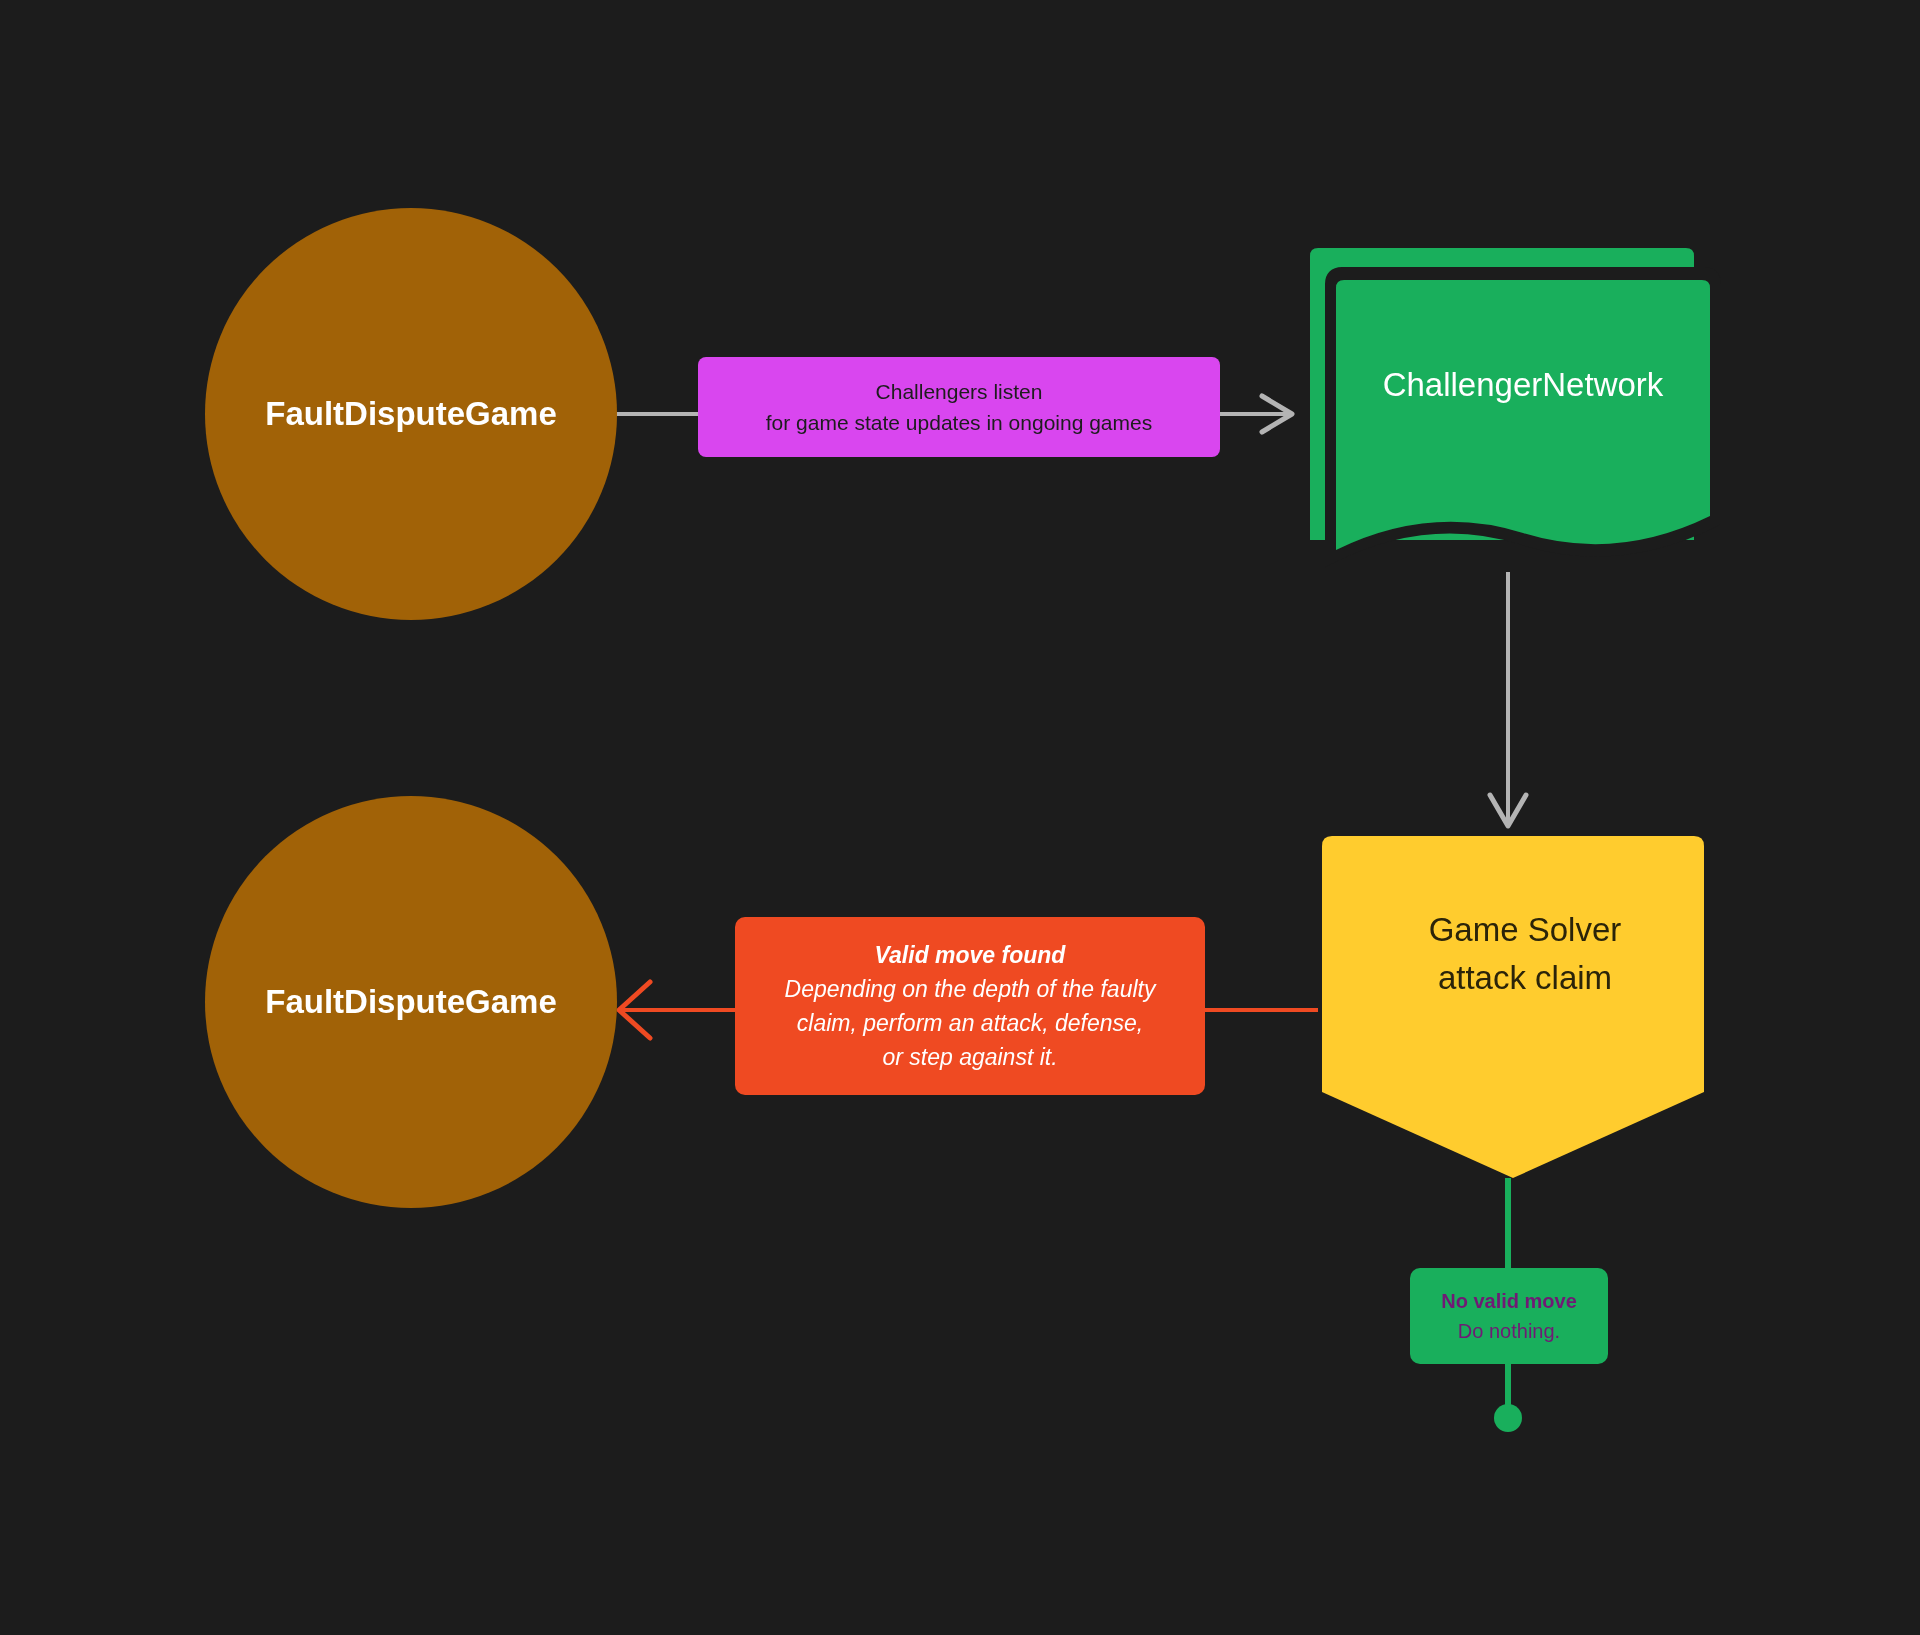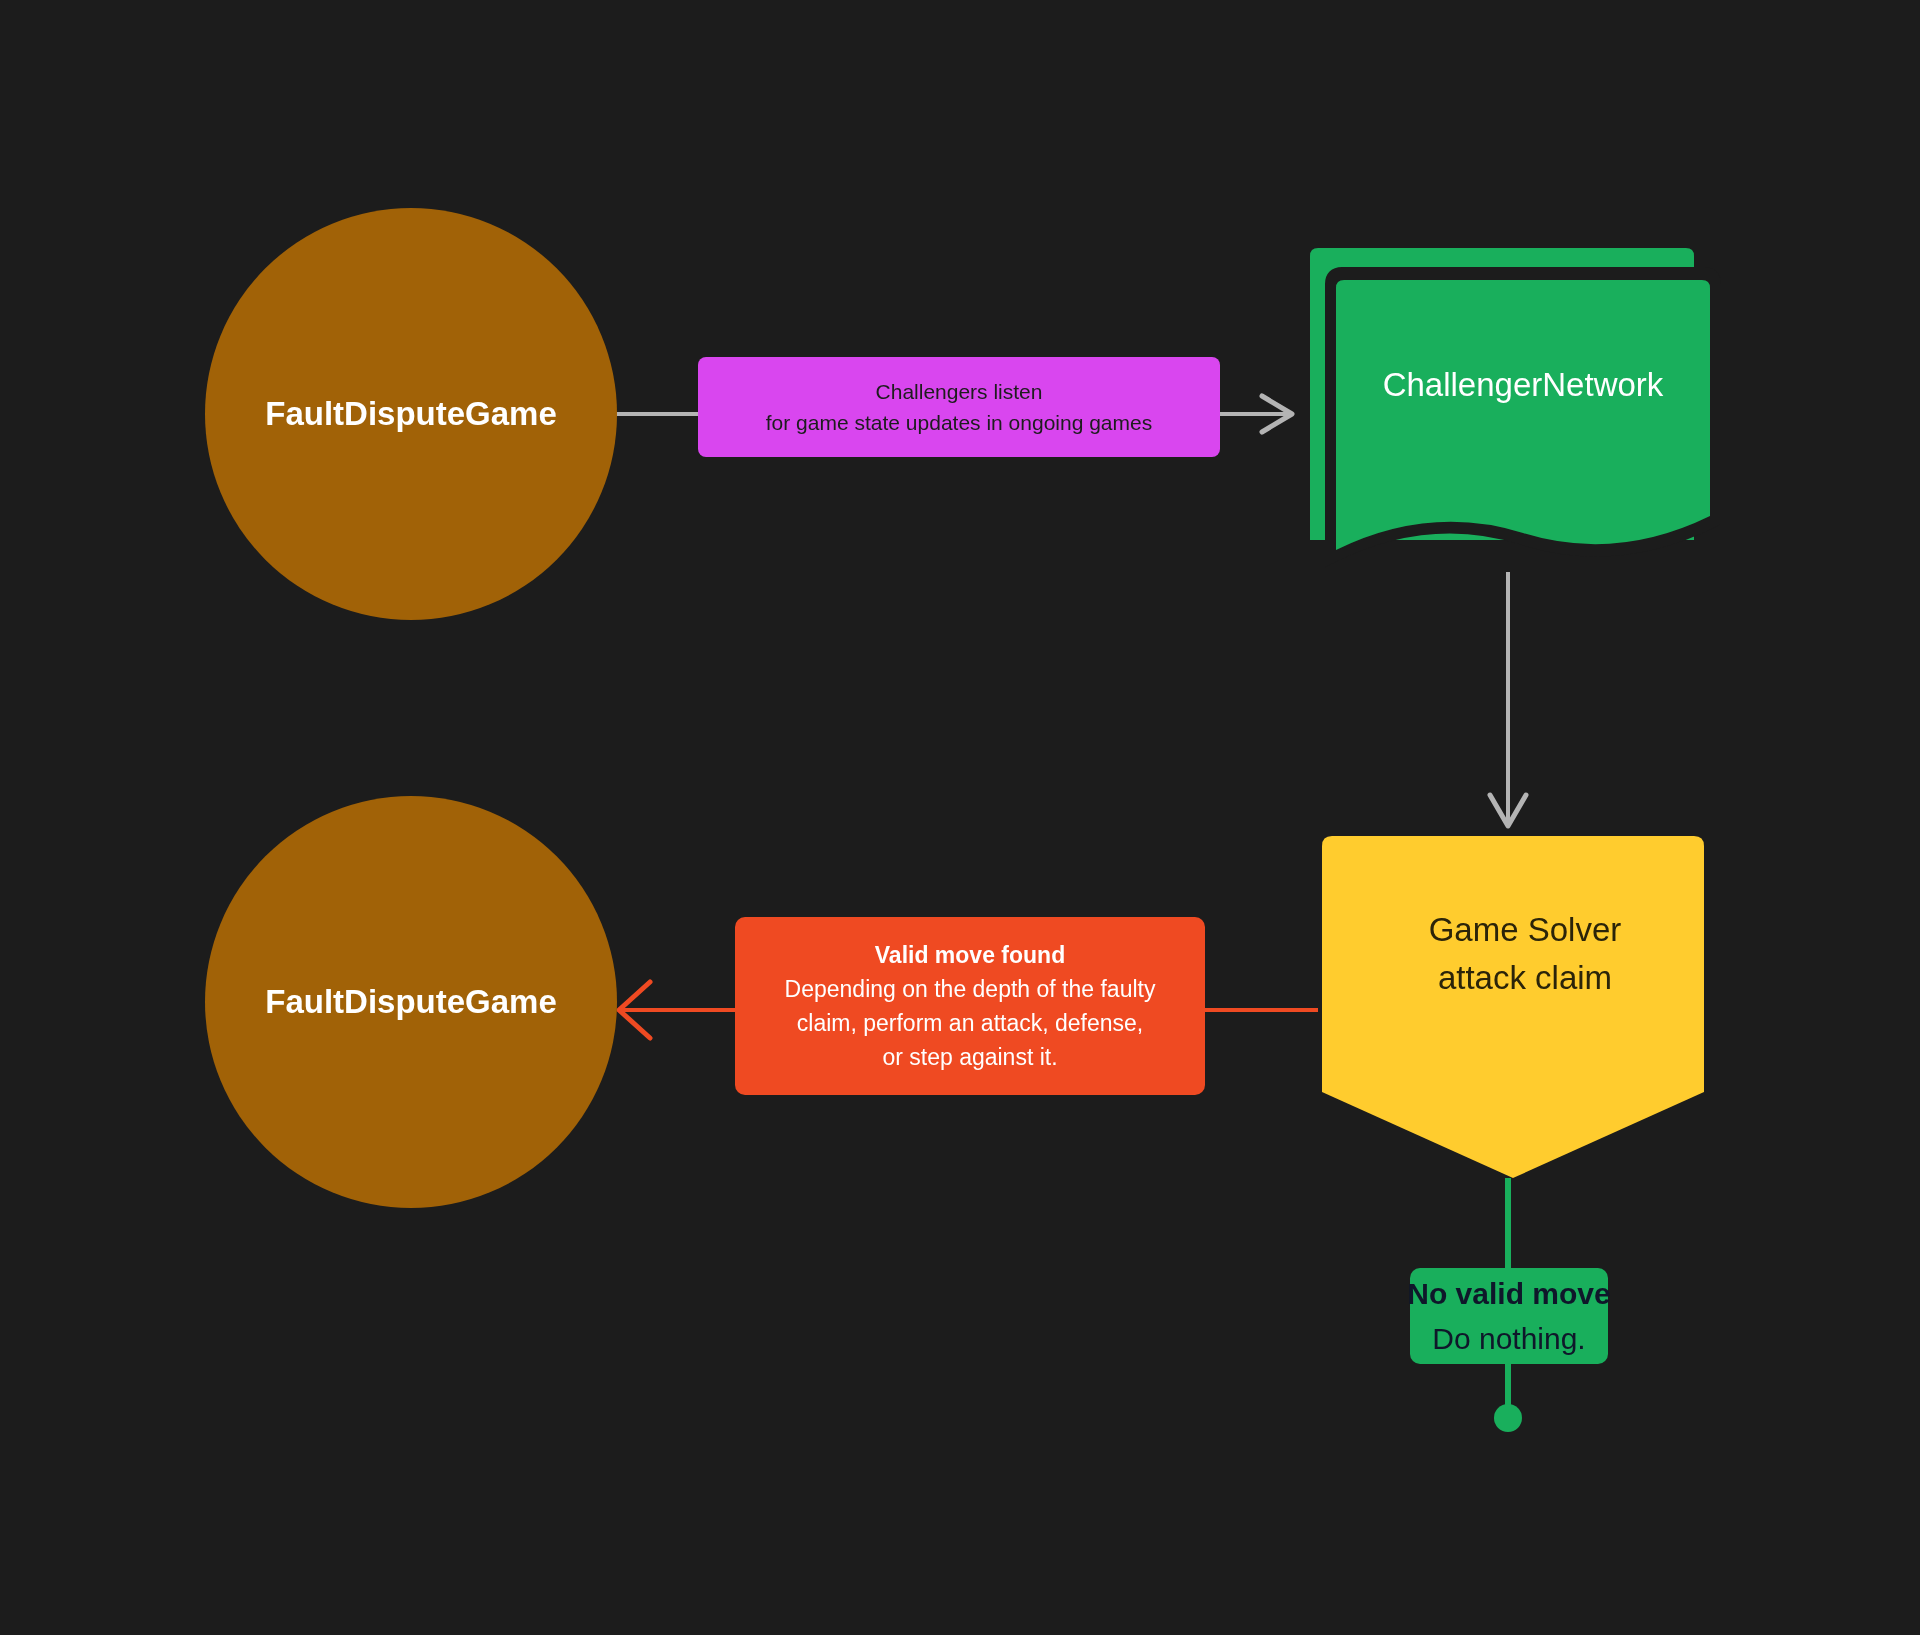--- a/index.html
+++ b/index.html
@@ -104,25 +104,26 @@
     color: #1d1d1d;
     font-size: 21px;
     line-height: 1.5;
   }
   .edge-label.red {
     background: #ef4a22;
     color: #ffffff;
     font-size: 23px;
     line-height: 1.48;
     border-radius: 10px;
+    font-style: italic;
   }
   .edge-label.green {
     background: #19af5c;
-    color: #0f172a;
-    font-size: 30px;
+    color: #701a75;
+    font-size: 20px;
     line-height: 1.5;
     border-radius: 10px;
   }
   .edge-label .bold { font-weight: bold; }
 </style>
 </head>
 <body>
 
 <div id="canvas">
 

